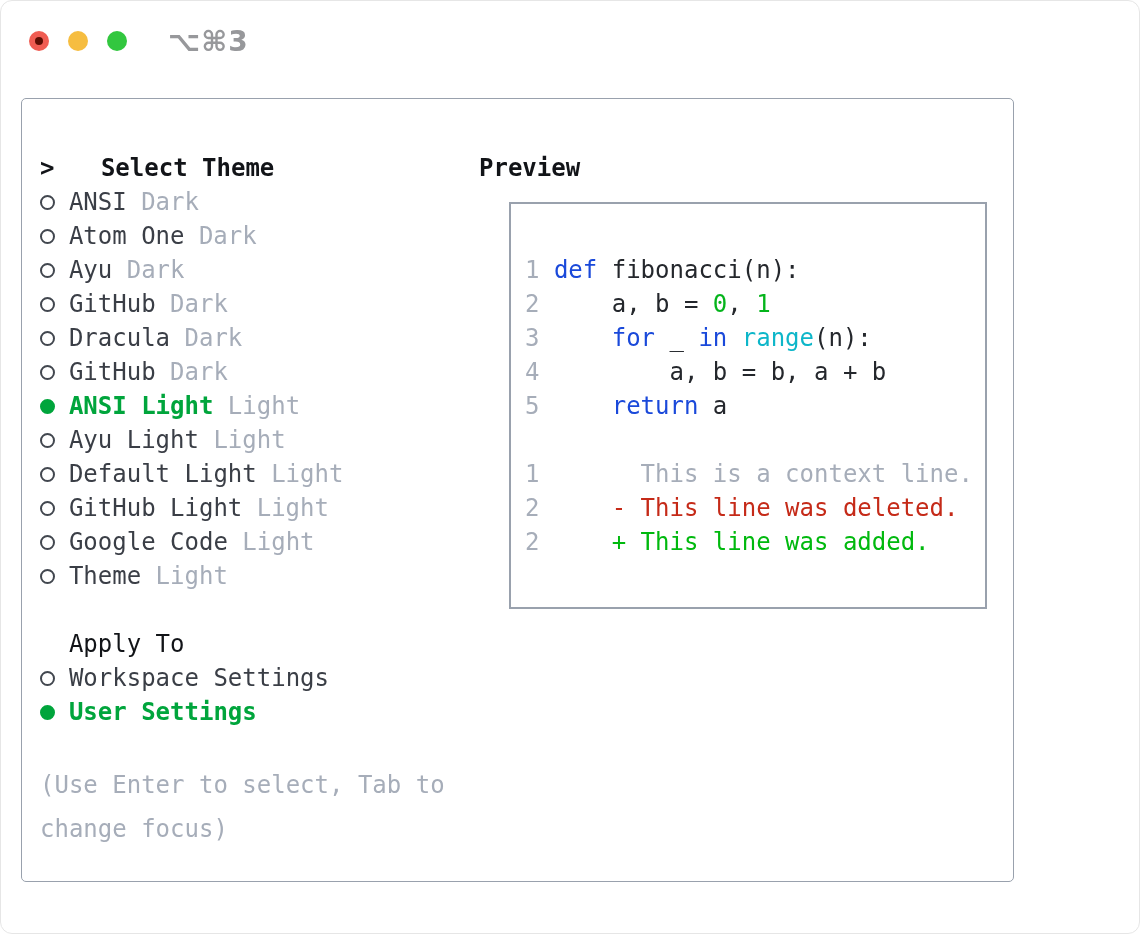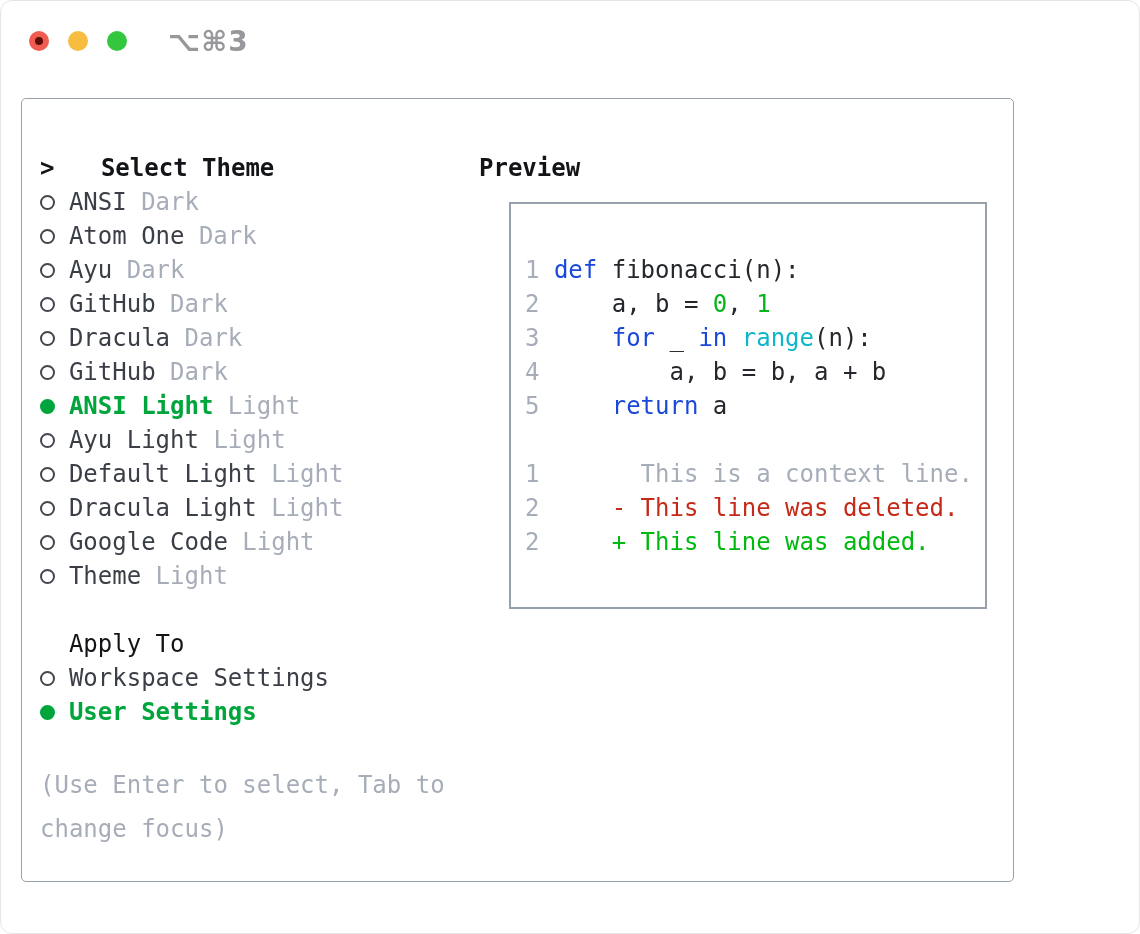--- a/index.html
+++ b/index.html
@@ -106,21 +106,21 @@
 
   <div class="row theme-row">
     <span class="marker"><span class="radio"></span></span><span class="t-name">Ayu Light</span><span class="t-variant">Light</span>
   </div>
 
   <div class="row theme-row">
     <span class="marker"><span class="radio"></span></span><span class="t-name">Default Light</span><span class="t-variant">Light</span>
   </div>
 
   <div class="row theme-row">
-    <span class="marker"><span class="radio"></span></span><span class="t-name">Dracula Light</span><span class="t-variant">Light</span>
+    <span class="marker"><span class="radio"></span></span><span class="t-name">GitHub Light</span><span class="t-variant">Light</span>
   </div>
 
   <div class="row theme-row">
     <span class="marker"><span class="radio"></span></span><span class="t-name">Google Code</span><span class="t-variant">Light</span>
   </div>
 
   <div class="row theme-row">
     <span class="marker"><span class="radio"></span></span><span class="t-name">Theme</span><span class="t-variant">Light</span>
   </div>
 </div>

